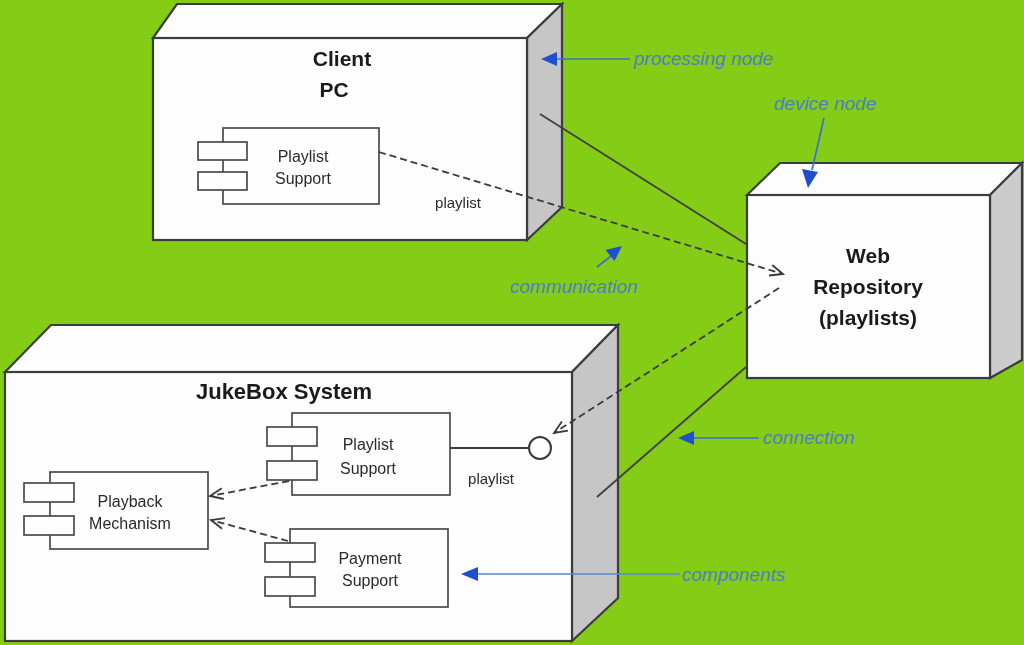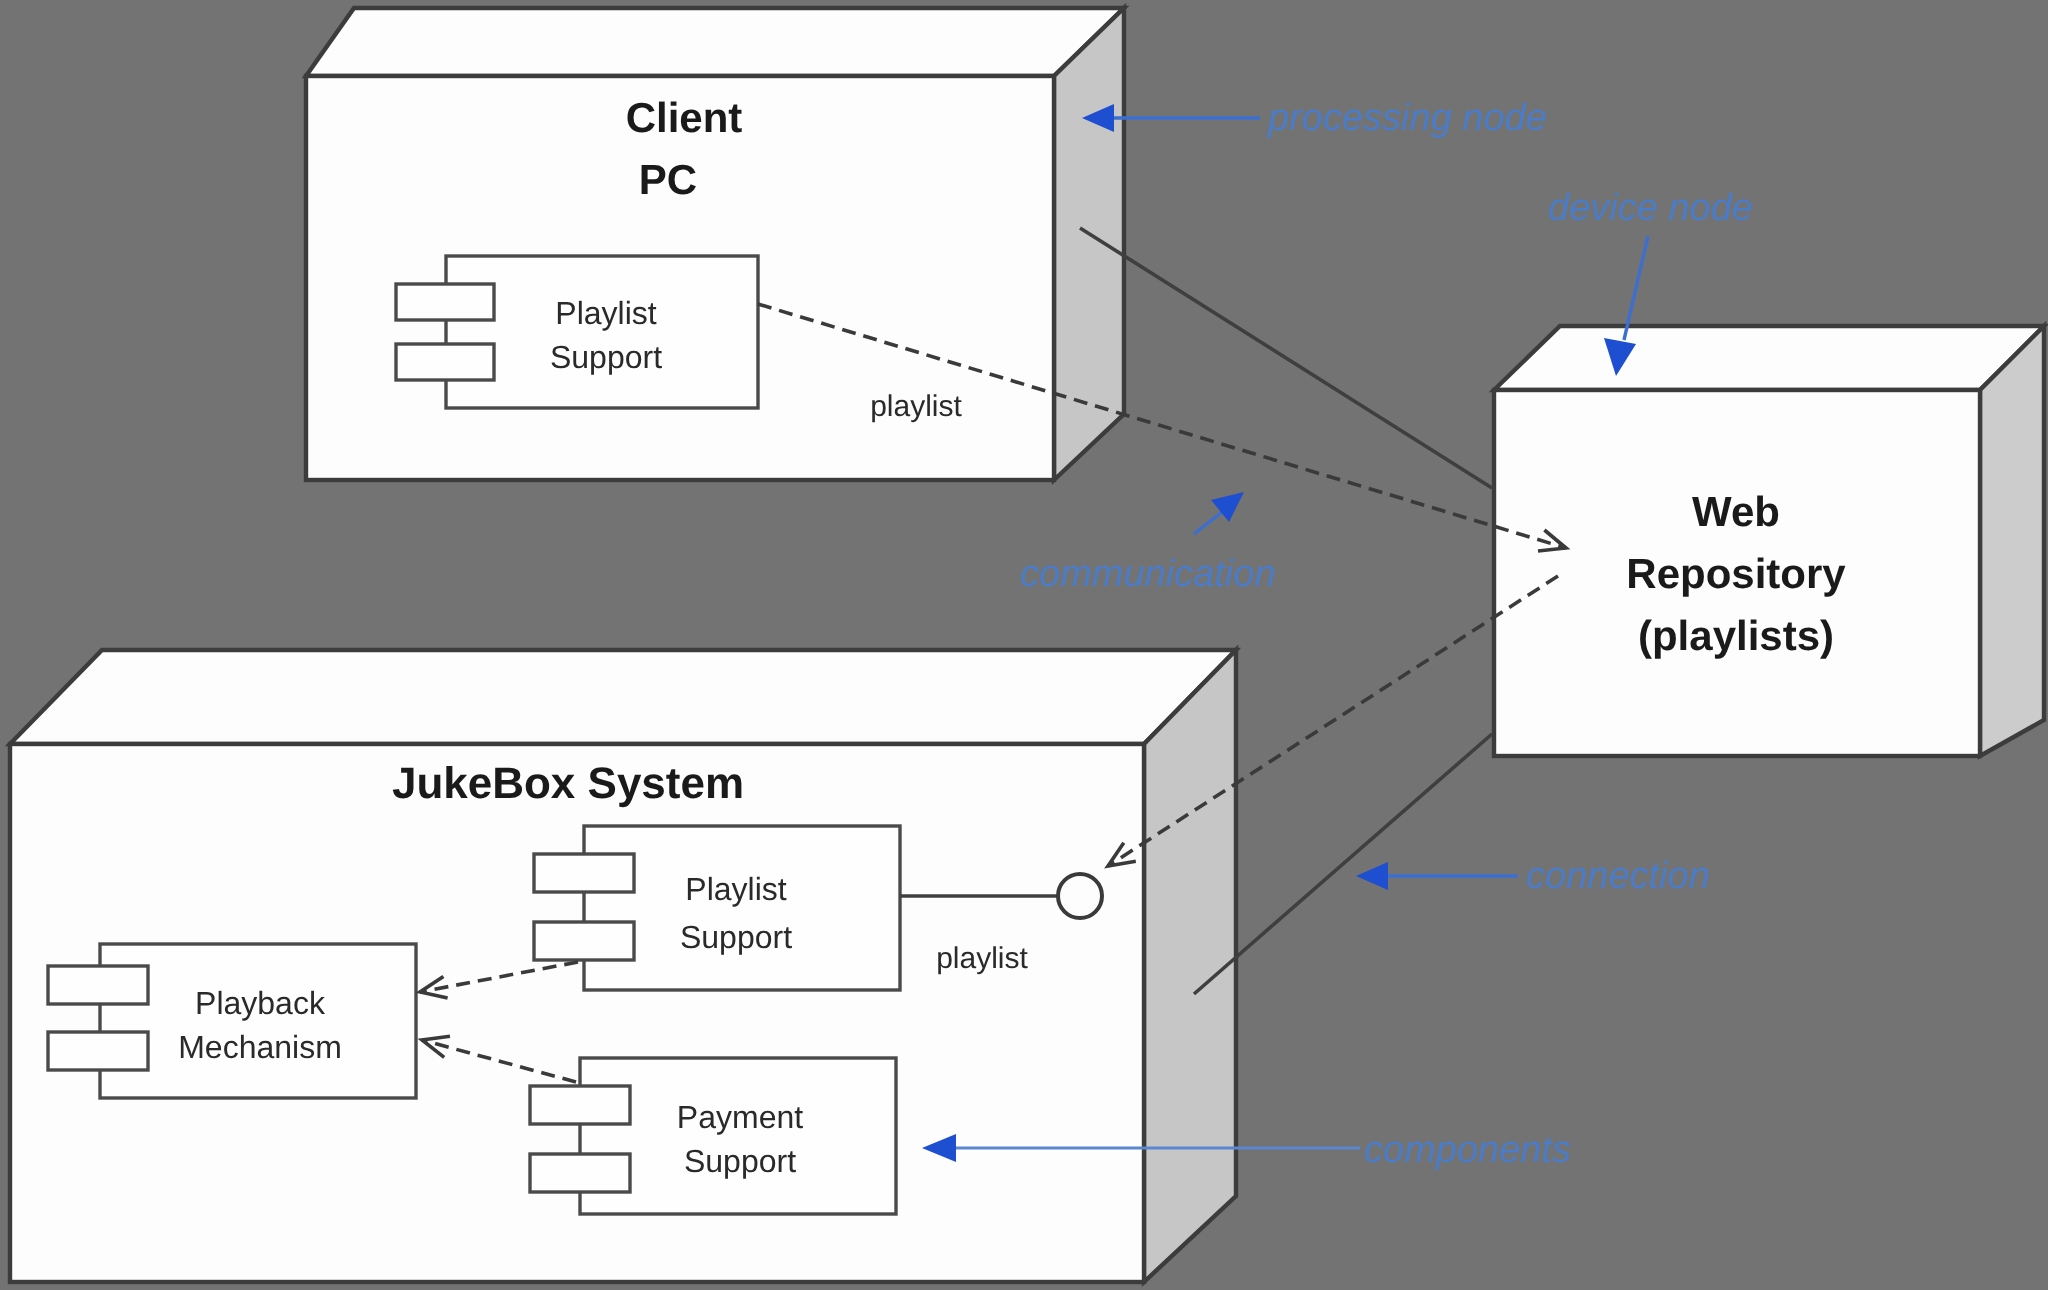--- a/index.html
+++ b/index.html
@@ -5,21 +5,21 @@
   html, body {
     margin: 0;
     padding: 0;
     background: #fdfdfd;
     font-family: "Liberation Sans", sans-serif;
   }
   .stage {
     position: relative;
     width: 1024px;
     height: 645px;
-    background: #737373;
+    background: #84cc16;
     overflow: hidden;
   }
   svg { display: block; }
 
   
   .face        { fill: #fdfdfd; stroke: #3c3c3c; stroke-width: 2.2; stroke-linejoin: miter; }
   .face.side   { fill: #c6c6c6; }
   .face.side-lt{ fill: #cccccc; }
 
   

